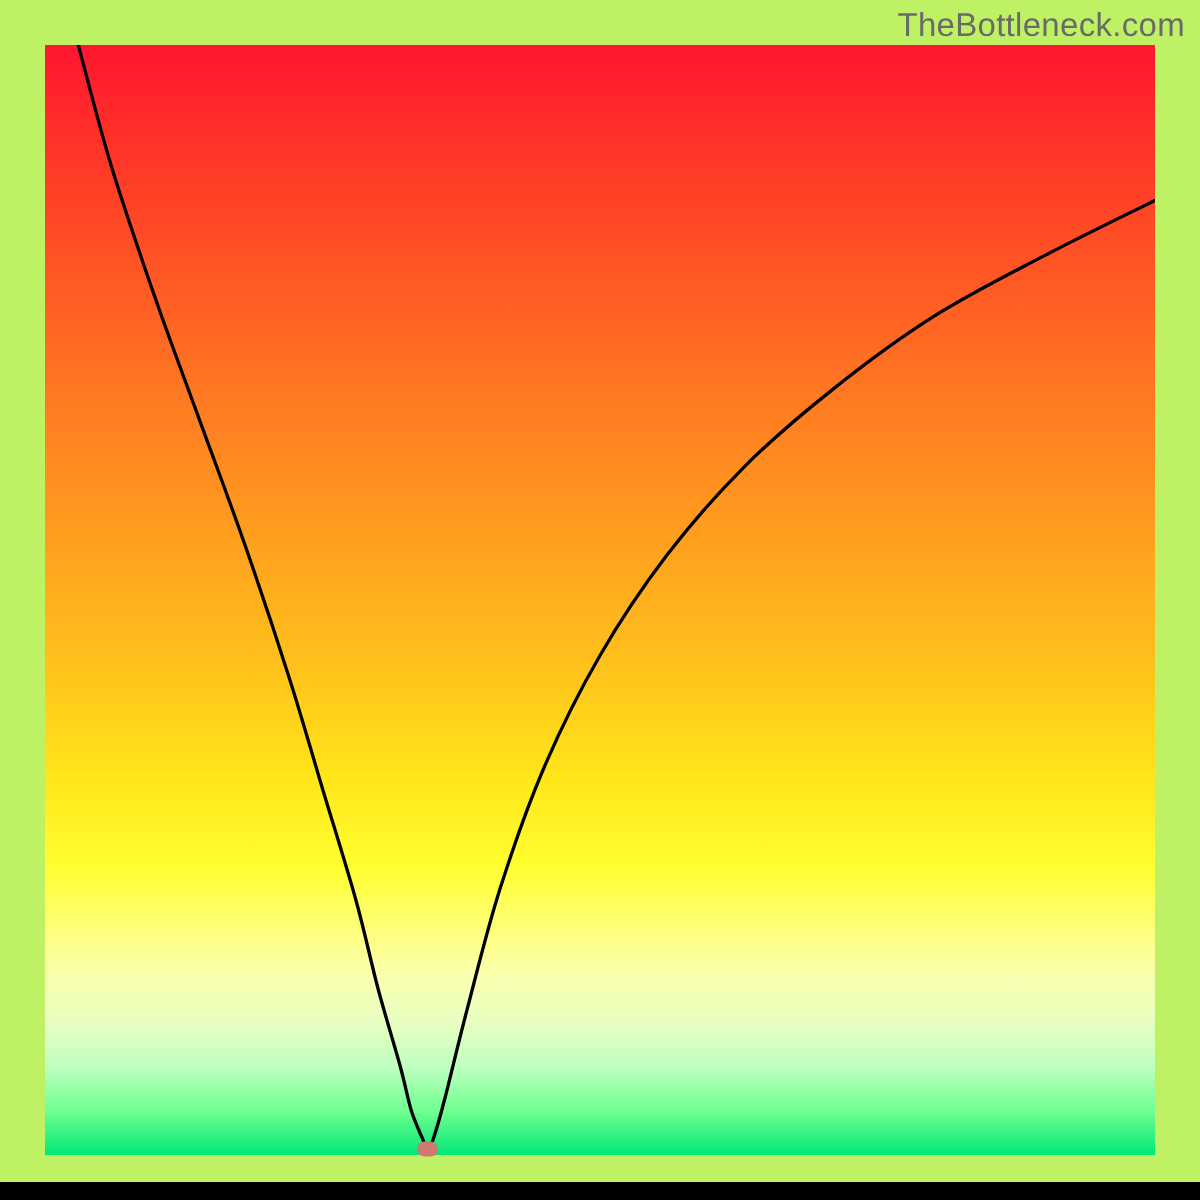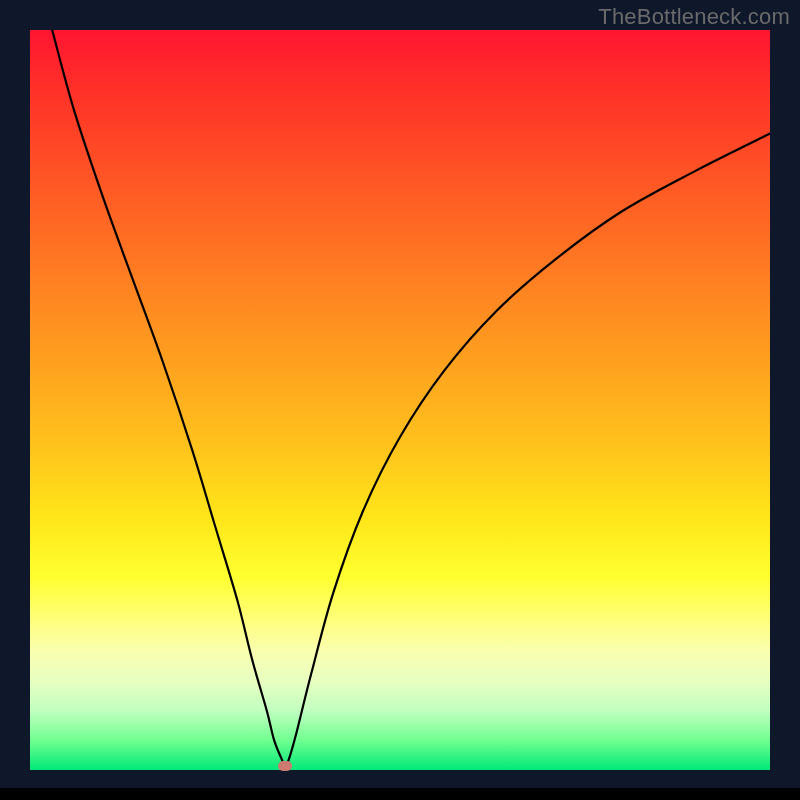--- a/index.html
+++ b/index.html
@@ -1,21 +1,21 @@
 <!DOCTYPE html>
 <html><head>
 <meta charset="utf-8">
 <style>
   * { margin: 0; padding: 0; box-sizing: border-box; }
   html, body { width: 800px; height: 800px; overflow: hidden; background: #000; }
   .frame {
     position: relative;
     width: 800px;
     height: 788px;
-    background: #0f172a;
+    background: #bef264;
   }
   .plot-area {
     position: absolute;
     left: 30px;
     top: 30px;
     width: 740px;
     height: 740px;
     background: linear-gradient(to bottom,
       #ff1530 0%,
       #ff3028 8%,

